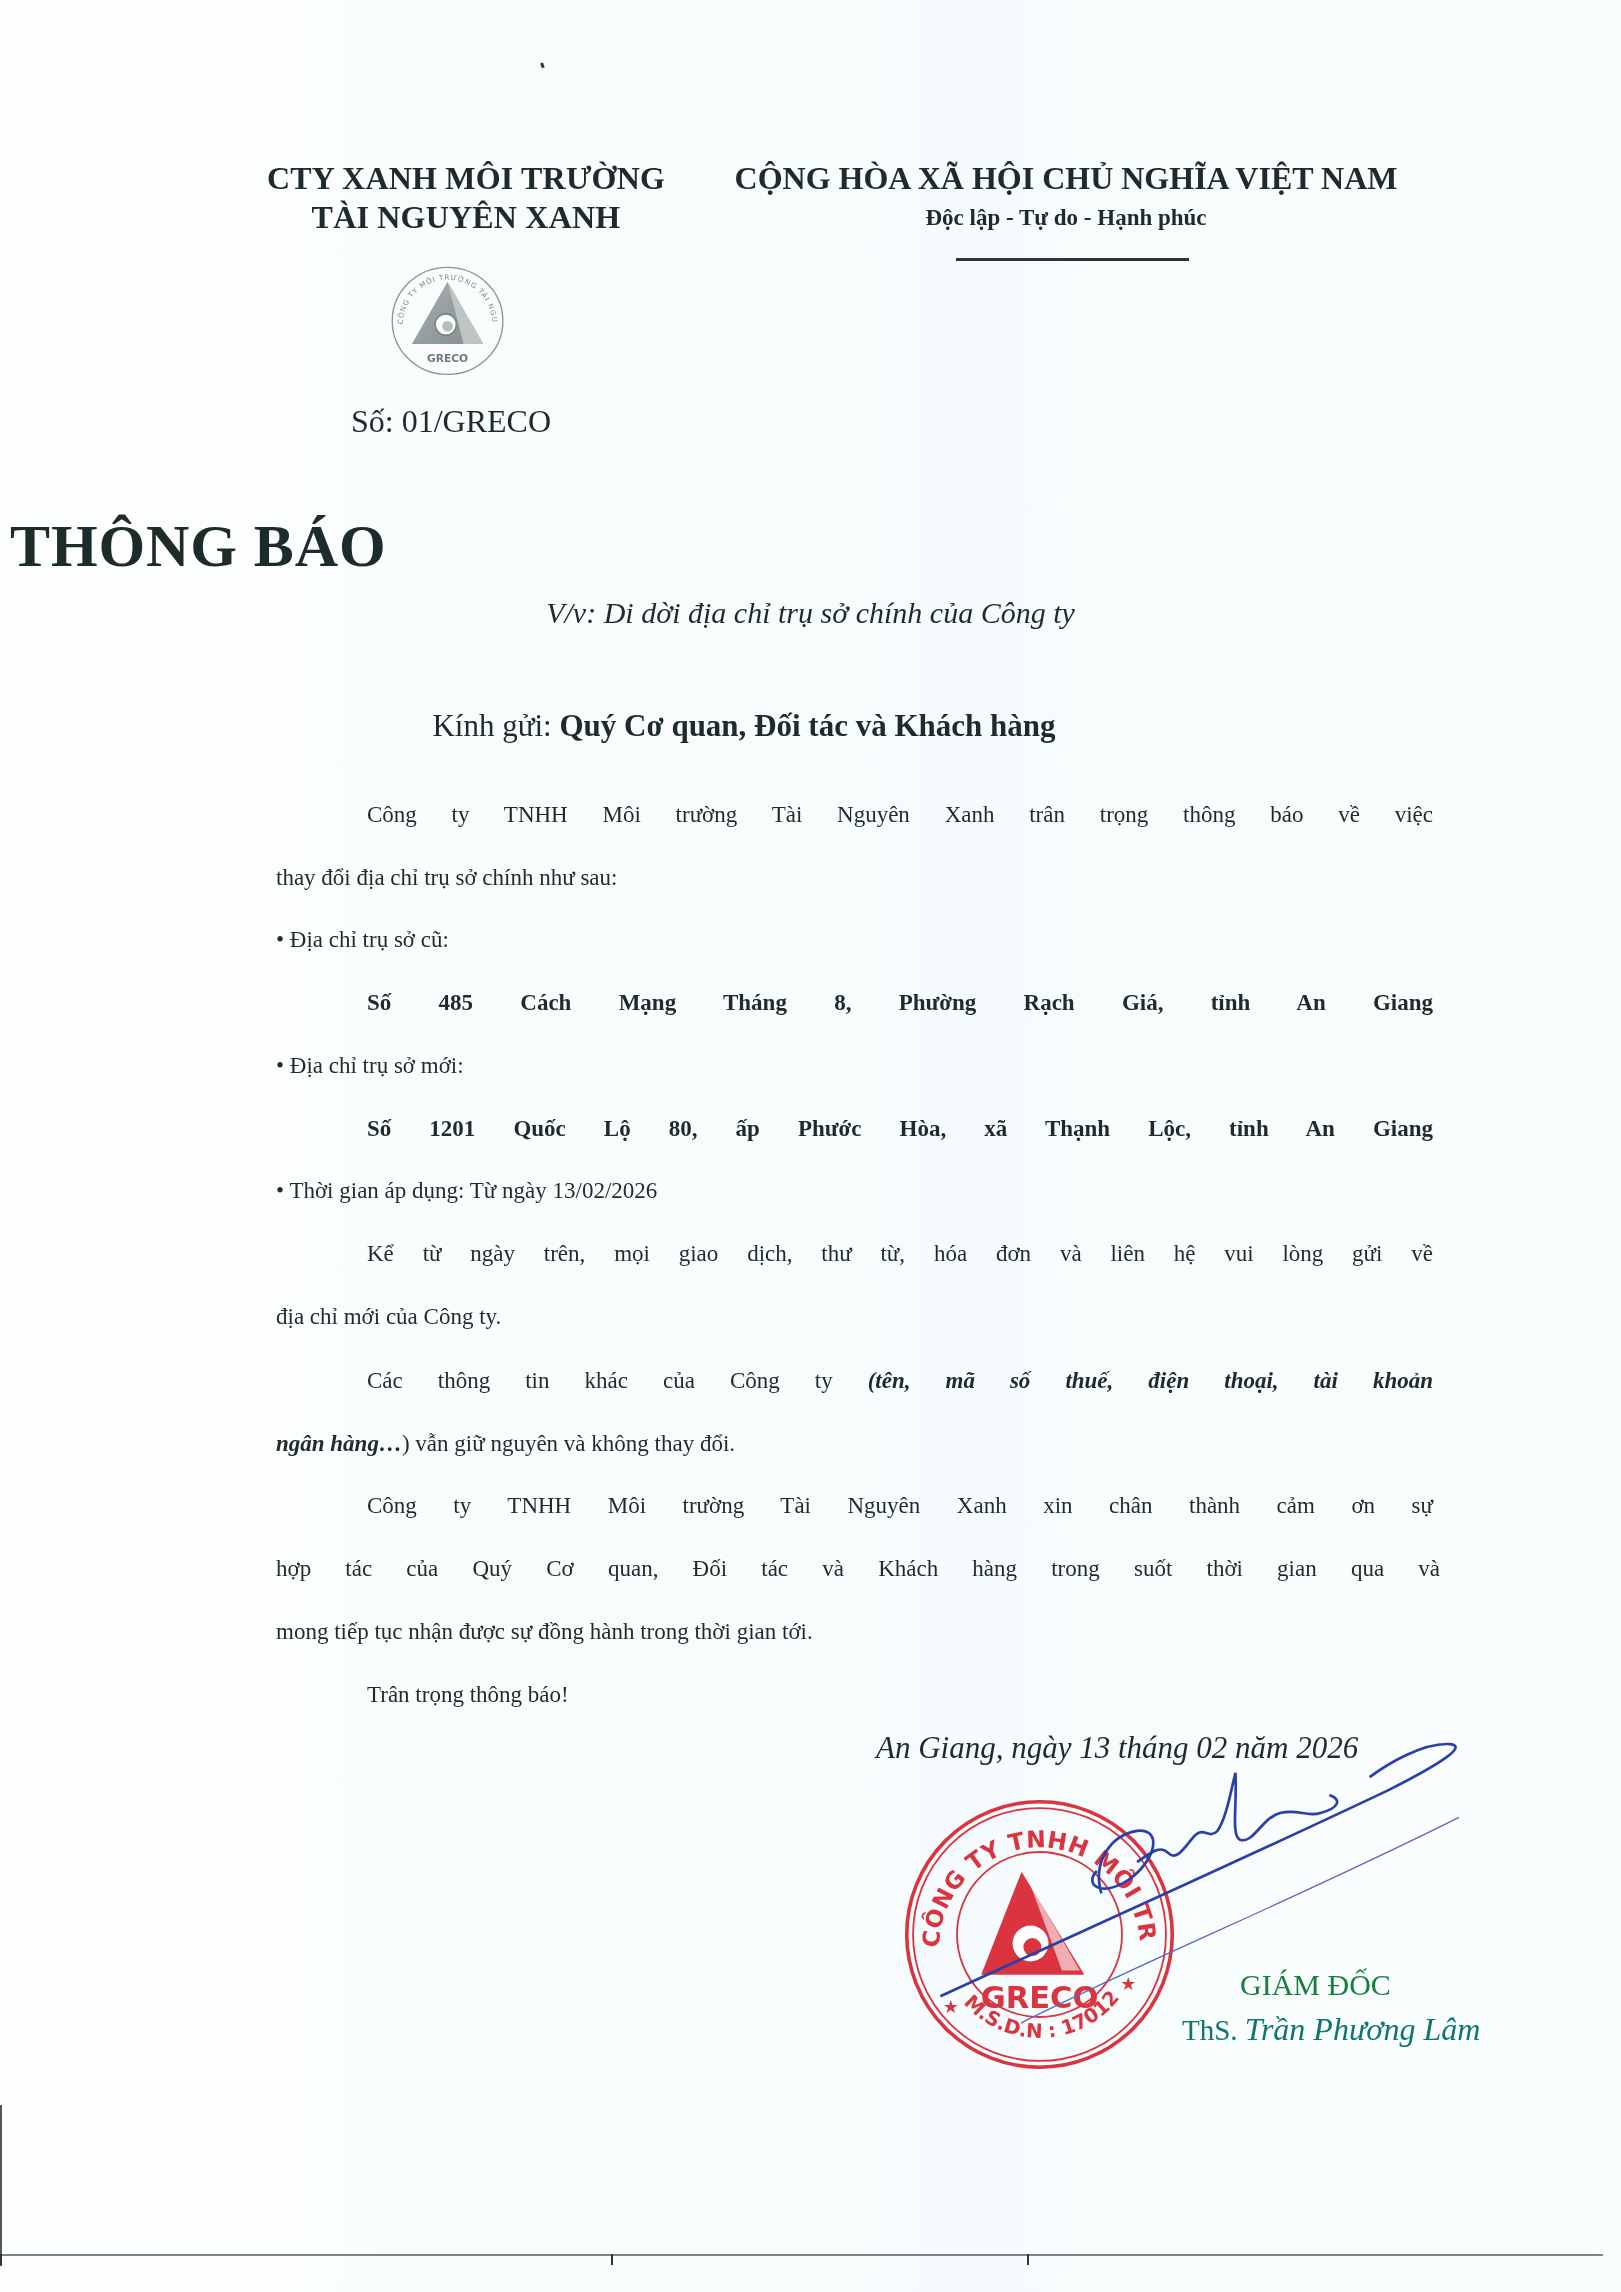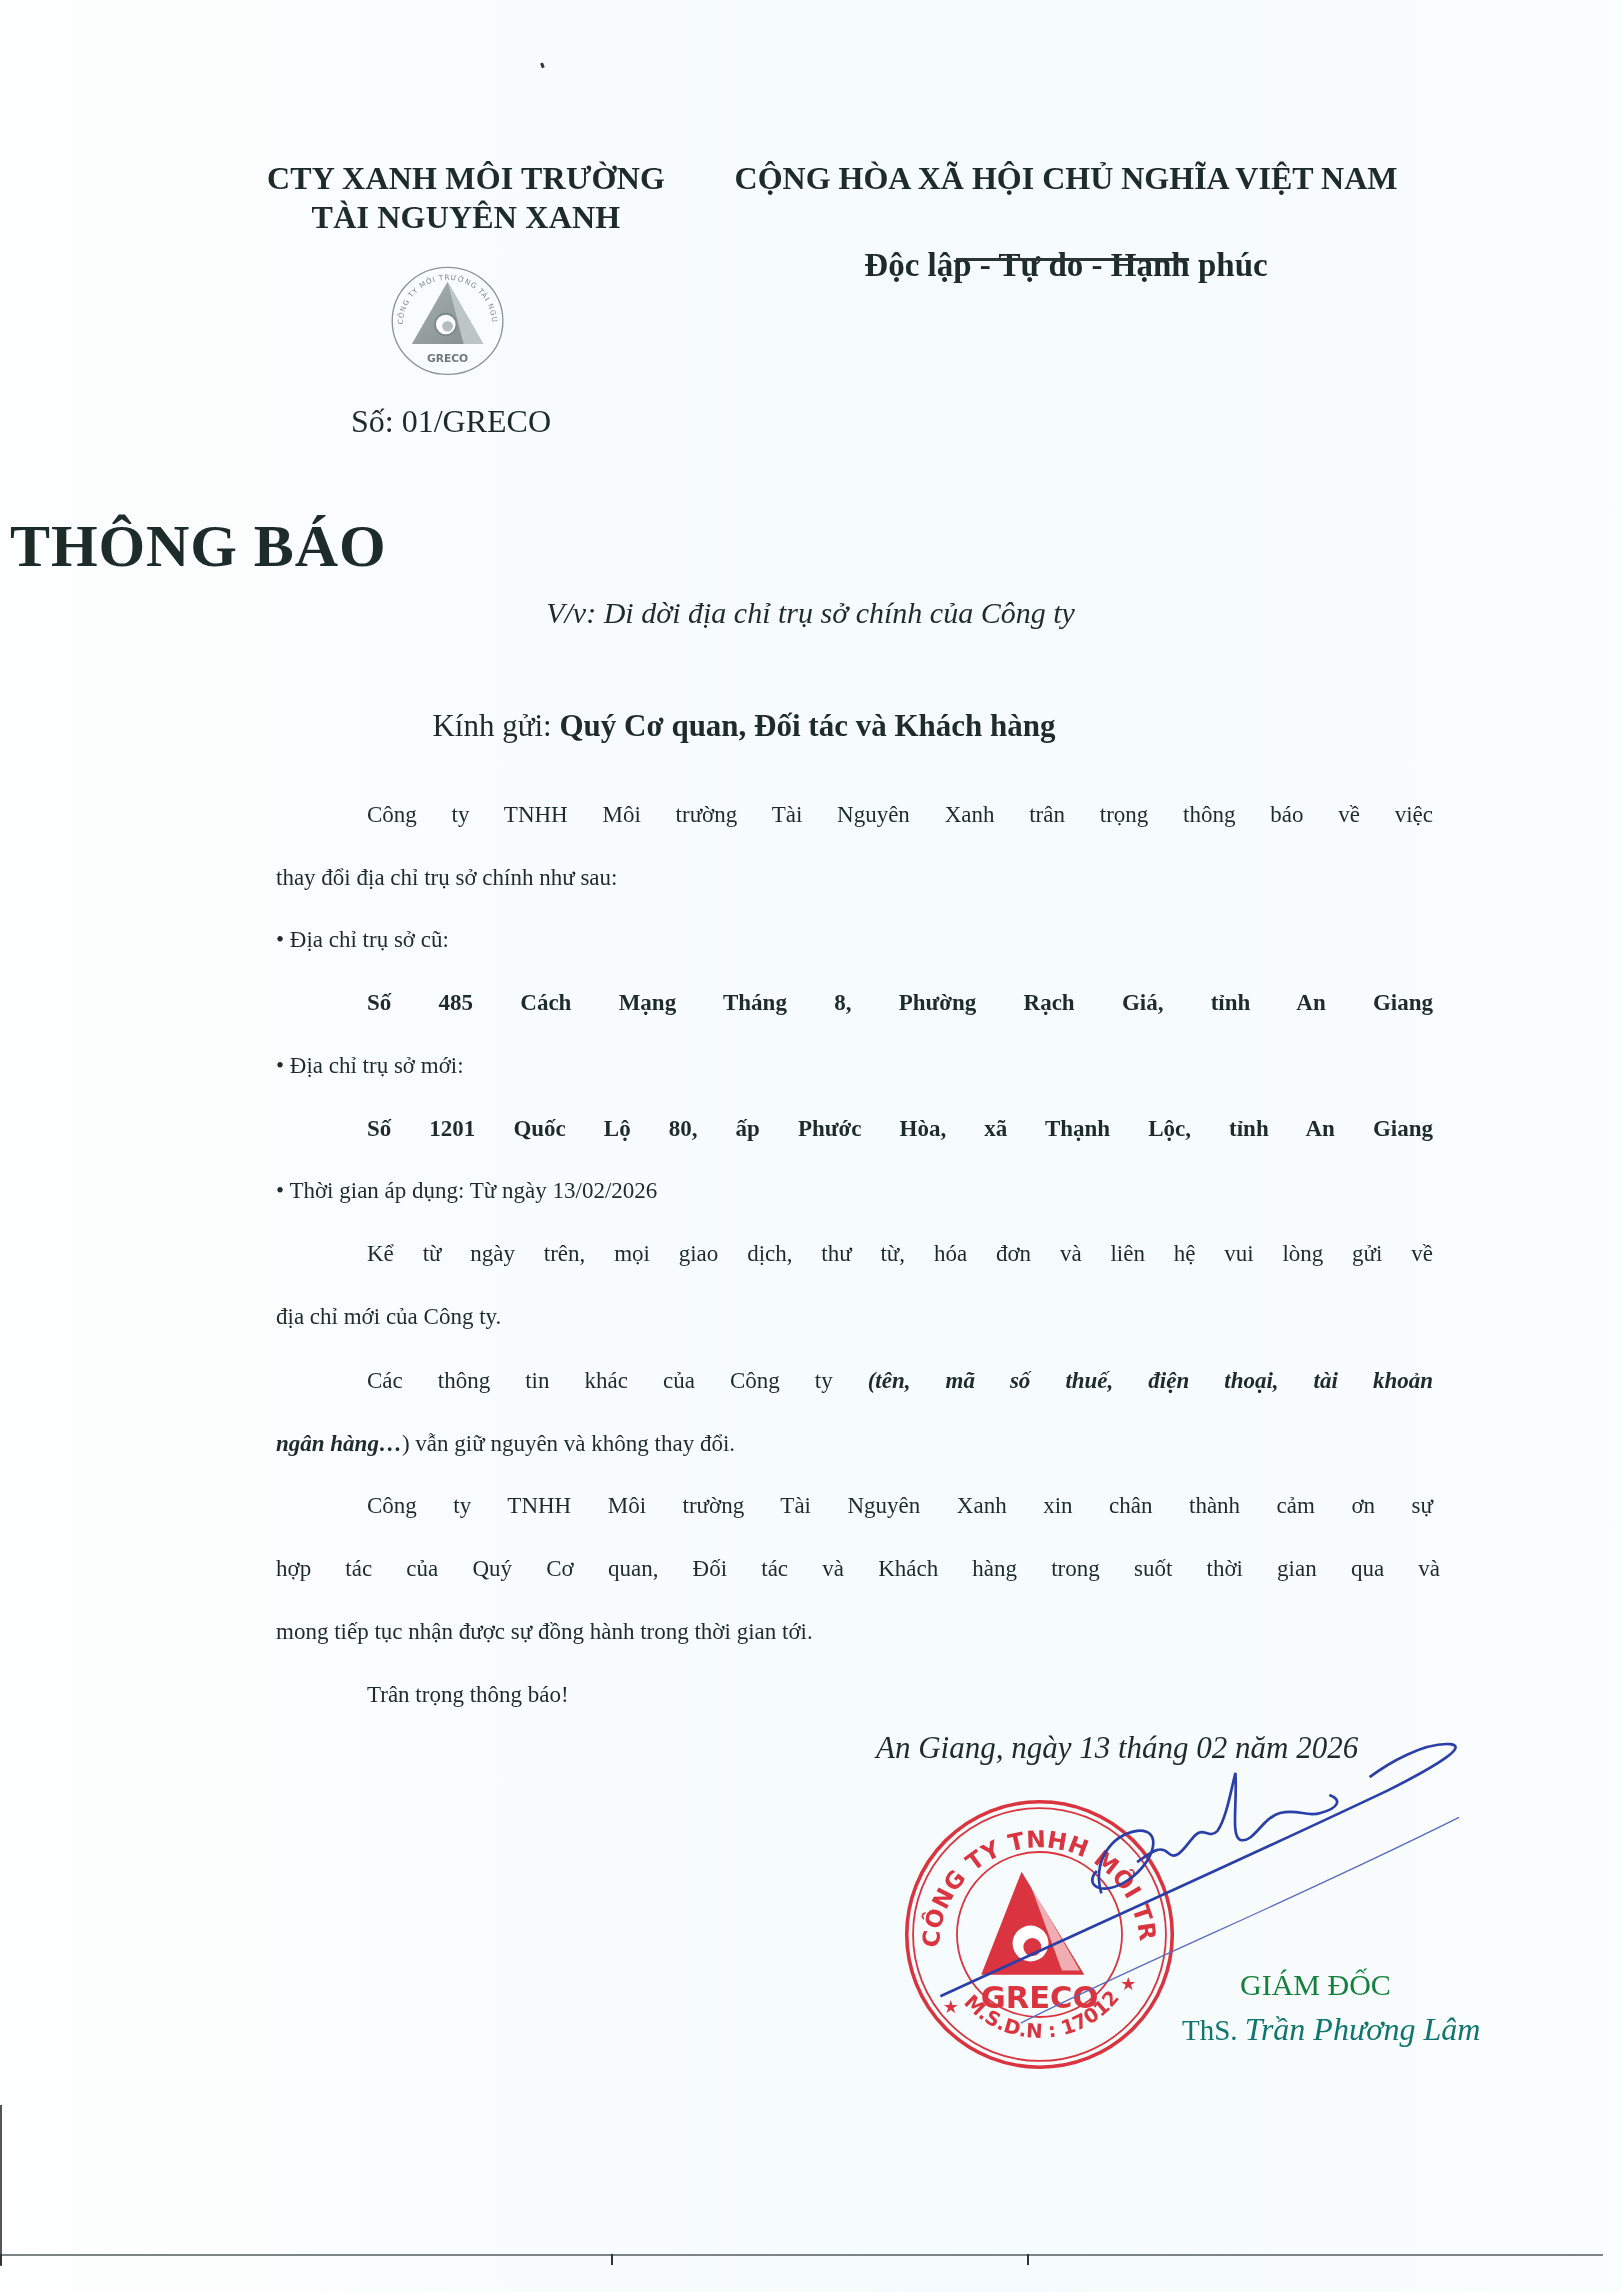--- a/index.html
+++ b/index.html
@@ -12,21 +12,21 @@
   .scan-tint {
     position: absolute; left: 0; top: 0; width: 1621px; height: 2293px;
     background: linear-gradient(90deg, rgba(235,248,250,0.0) 0%, rgba(232,246,250,0.35) 60%, rgba(240,250,252,0.2) 100%);
     pointer-events: none;
   }
   .abs { position: absolute; white-space: nowrap; }
   .stray-mark { left: 541px; top: 63px; width: 2.7px; height: 5.4px; background: #333; transform: rotate(-20deg); }
 
   .hdr-left { left: 233px; top: 159px; width: 466px; text-align: center; font-weight: bold; font-size: 32px; line-height: 39px; letter-spacing: 0.2px; }
   .hdr-right { left: 708px; top: 159px; width: 716px; text-align: center; font-weight: bold; font-size: 32px; line-height: 39px; }
-  .hdr-right .motto { font-size: 33px; margin-top: 48px; }
+  .hdr-right .motto { font-size: 23px; }
   .hdr-rule { left: 956px; top: 258px; width: 233px; height: 2.7px; background: #2a3535; }
 
   .logo { left: 383px; top: 262px; width: 130px; height: 116px; }
   .docnum { left: 351px; top: 403px; font-size: 32px; }
 
   .title { left: 10px; top: 512px; width: 1621px; text-align: left; font-weight: bold; font-size: 60px; letter-spacing: 0.9px; }
   .subject { left: 0; top: 596px; width: 1621px; text-align: center; font-style: italic; font-size: 30px; }
   .recipient { left: 0; top: 708px; width: 1488px; text-align: center; font-size: 31px; }
   .recipient b { font-weight: bold; }
 

